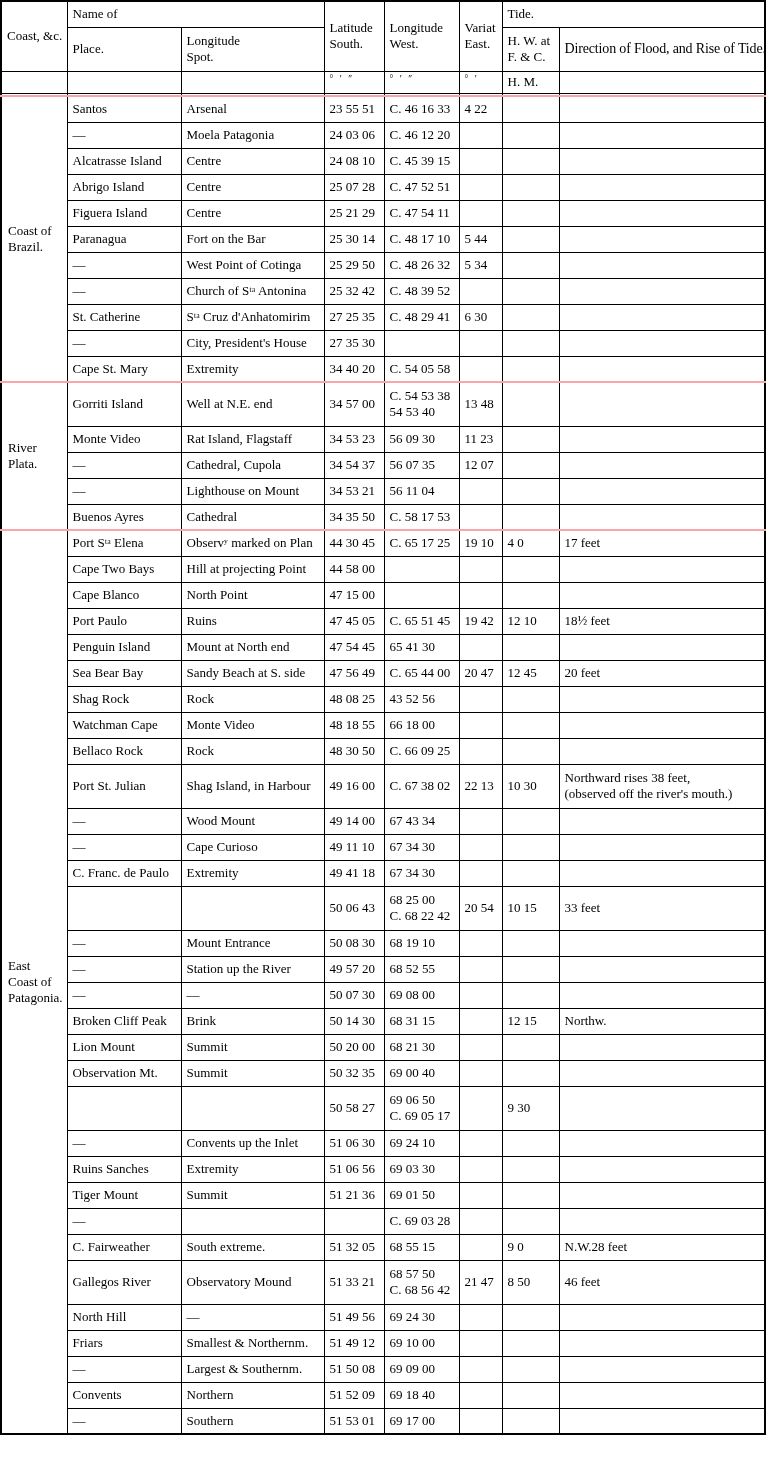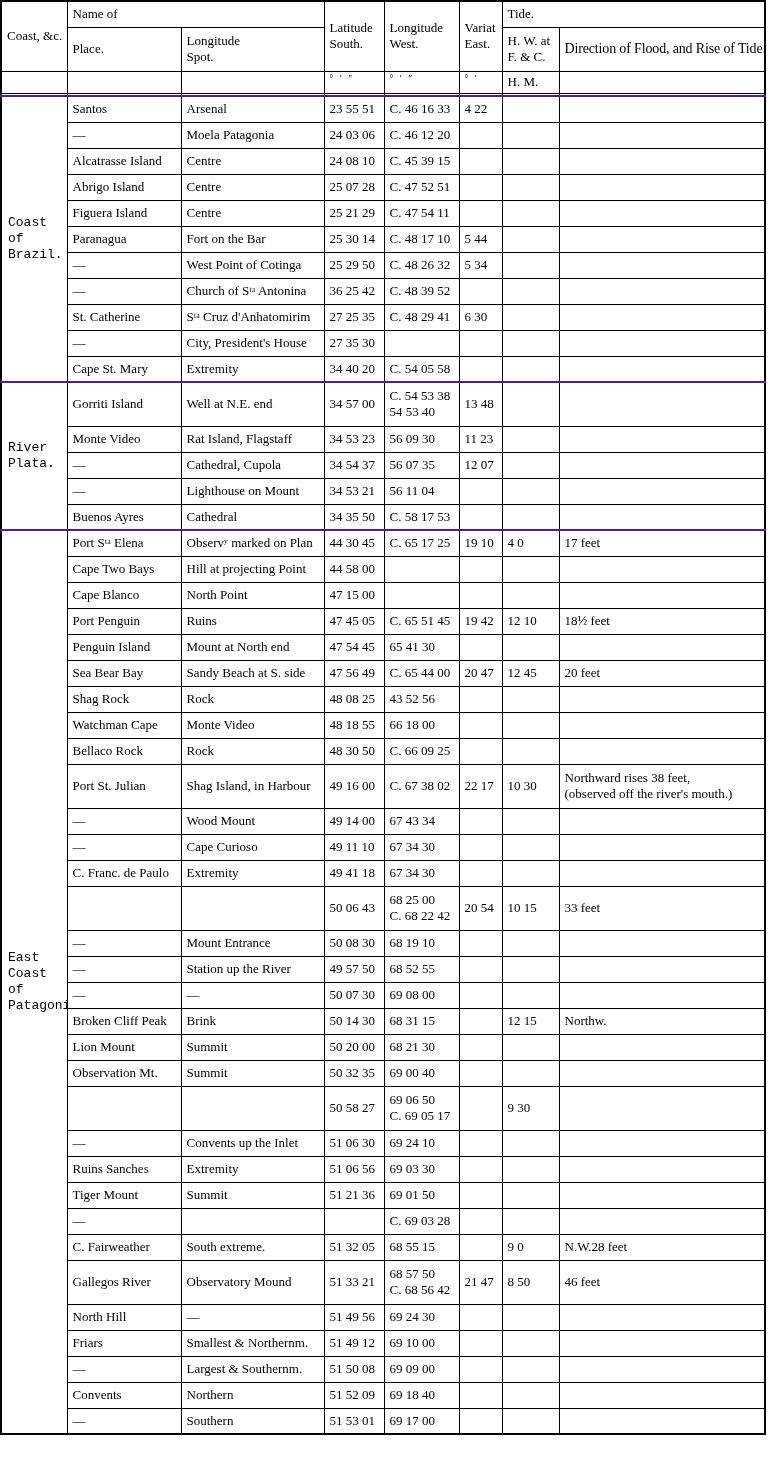--- a/index.html
+++ b/index.html
@@ -31,22 +31,22 @@
   thead tr.h1 { height: 26px; }
   thead tr.h2 { height: 44px; }
   thead tr.units { height: 22px; }
   thead tr.gap-row { height: 3px; }
   thead tr.gap-row td { padding: 0; }
   .dir-header { white-space: nowrap; font-size: 14px; letter-spacing: -0.15px; }
   .units-sym { font-size: 9.5px; letter-spacing: 2px; padding-top: 2px; vertical-align: top; }
   
   tbody tr { height: 26px; }
   tbody tr.tall { height: 44px; }
-  tbody tr.section-start td { border-top: 2px solid #4c1d95; }
-  td.coast-cell { vertical-align: middle; padding-left: 6px; font-family: Liberation Mono, monospace; }
+  tbody tr.section-start td { border-top: 2px solid #fca5a5; }
+  td.coast-cell { vertical-align: middle; padding-left: 6px; }
   td.c-lat, td.c-lon, td.c-var, td.c-hw { white-space: pre; }
 </style>
 </head>
 <body>
 
 <div class="sheet">
   <table class="positions">
     <colgroup>
       <col style="width:66px">
       <col style="width:114px">
@@ -160,21 +160,21 @@
     <td class="c-spot">West Point of Cotinga</td>
     <td class="c-lat">25 29 50</td>
     <td class="c-lon">C. 48 26 32</td>
     <td class="c-var">5 34</td>
     <td class="c-hw"></td>
     <td class="c-dir"></td>
   </tr>
         <tr>
     <td class="c-place">—</td>
     <td class="c-spot">Church of Sᵗᵃ Antonina</td>
-    <td class="c-lat">36 25 42</td>
+    <td class="c-lat">25 32 42</td>
     <td class="c-lon">C. 48 39 52</td>
     <td class="c-var"></td>
     <td class="c-hw"></td>
     <td class="c-dir"></td>
   </tr>
         <tr>
     <td class="c-place">St. Catherine</td>
     <td class="c-spot">Sᵗᵃ Cruz d'Anhatomirim</td>
     <td class="c-lat">27 25 35</td>
     <td class="c-lon">C. 48 29 41</td>
@@ -272,21 +272,21 @@
         <tr>
     <td class="c-place">Cape Blanco</td>
     <td class="c-spot">North Point</td>
     <td class="c-lat">47 15 00</td>
     <td class="c-lon"></td>
     <td class="c-var"></td>
     <td class="c-hw"></td>
     <td class="c-dir"></td>
   </tr>
         <tr>
-    <td class="c-place">Port Penguin</td>
+    <td class="c-place">Port Paulo</td>
     <td class="c-spot">Ruins</td>
     <td class="c-lat">47 45 05</td>
     <td class="c-lon">C. 65 51 45</td>
     <td class="c-var">19 42</td>
     <td class="c-hw">12 10</td>
     <td class="c-dir">18½ feet</td>
   </tr>
         <tr>
     <td class="c-place">Penguin Island</td>
     <td class="c-spot">Mount at North end</td>
@@ -330,21 +330,21 @@
     <td class="c-lon">C. 66 09 25</td>
     <td class="c-var"></td>
     <td class="c-hw"></td>
     <td class="c-dir"></td>
   </tr>
         <tr class="tall">
     <td class="c-place">Port St. Julian</td>
     <td class="c-spot">Shag Island, in Harbour</td>
     <td class="c-lat">49 16 00</td>
     <td class="c-lon">C. 67 38 02</td>
-    <td class="c-var">22 17</td>
+    <td class="c-var">22 13</td>
     <td class="c-hw">10 30</td>
     <td class="c-dir">Northward rises 38 feet,
 (observed off the river's mouth.)</td>
   </tr>
         <tr>
     <td class="c-place">—</td>
     <td class="c-spot">Wood Mount</td>
     <td class="c-lat">49 14 00</td>
     <td class="c-lon">67 43 34</td>
     <td class="c-var"></td>
@@ -384,21 +384,21 @@
     <td class="c-spot">Mount Entrance</td>
     <td class="c-lat">50 08 30</td>
     <td class="c-lon">68 19 10</td>
     <td class="c-var"></td>
     <td class="c-hw"></td>
     <td class="c-dir"></td>
   </tr>
         <tr>
     <td class="c-place">—</td>
     <td class="c-spot">Station up the River</td>
-    <td class="c-lat">49 57 50</td>
+    <td class="c-lat">49 57 20</td>
     <td class="c-lon">68 52 55</td>
     <td class="c-var"></td>
     <td class="c-hw"></td>
     <td class="c-dir"></td>
   </tr>
         <tr>
     <td class="c-place">—</td>
     <td class="c-spot">—</td>
     <td class="c-lat">50 07 30</td>
     <td class="c-lon">69 08 00</td>

